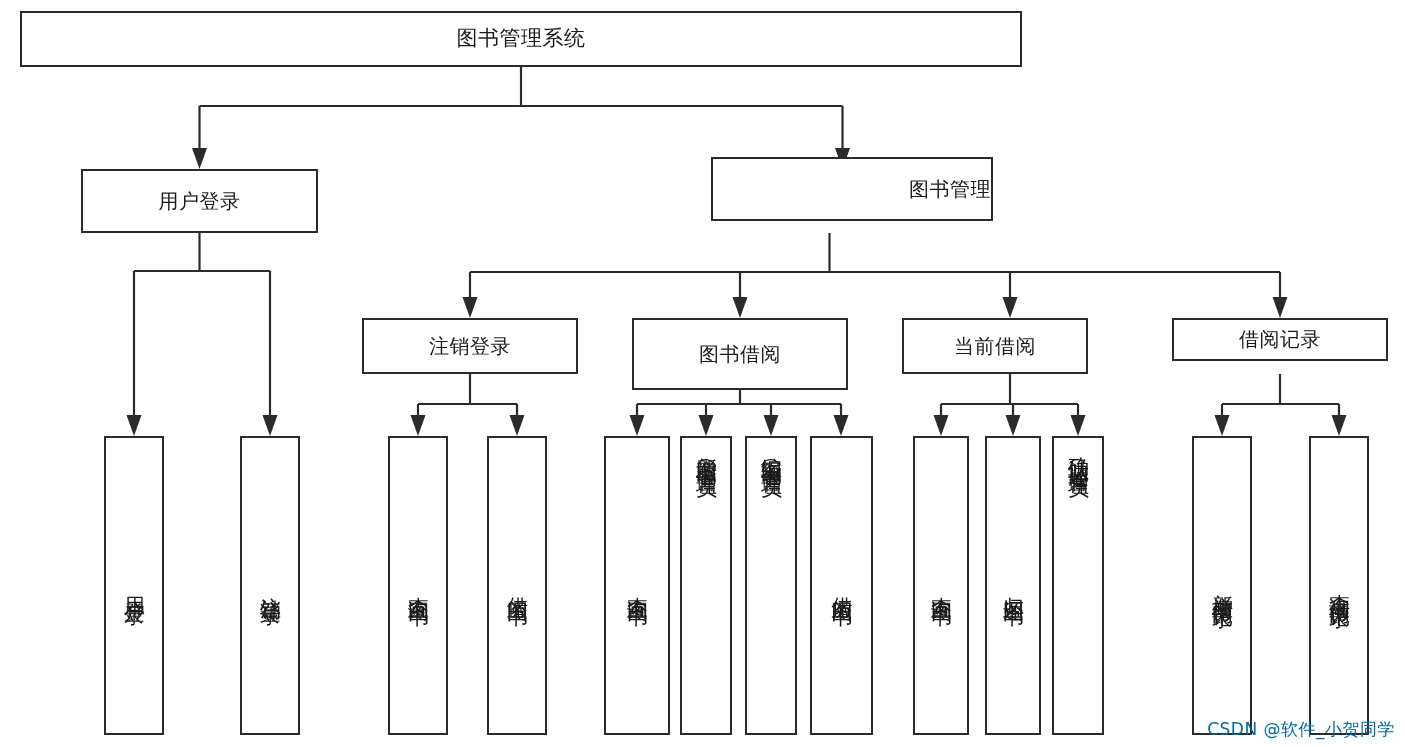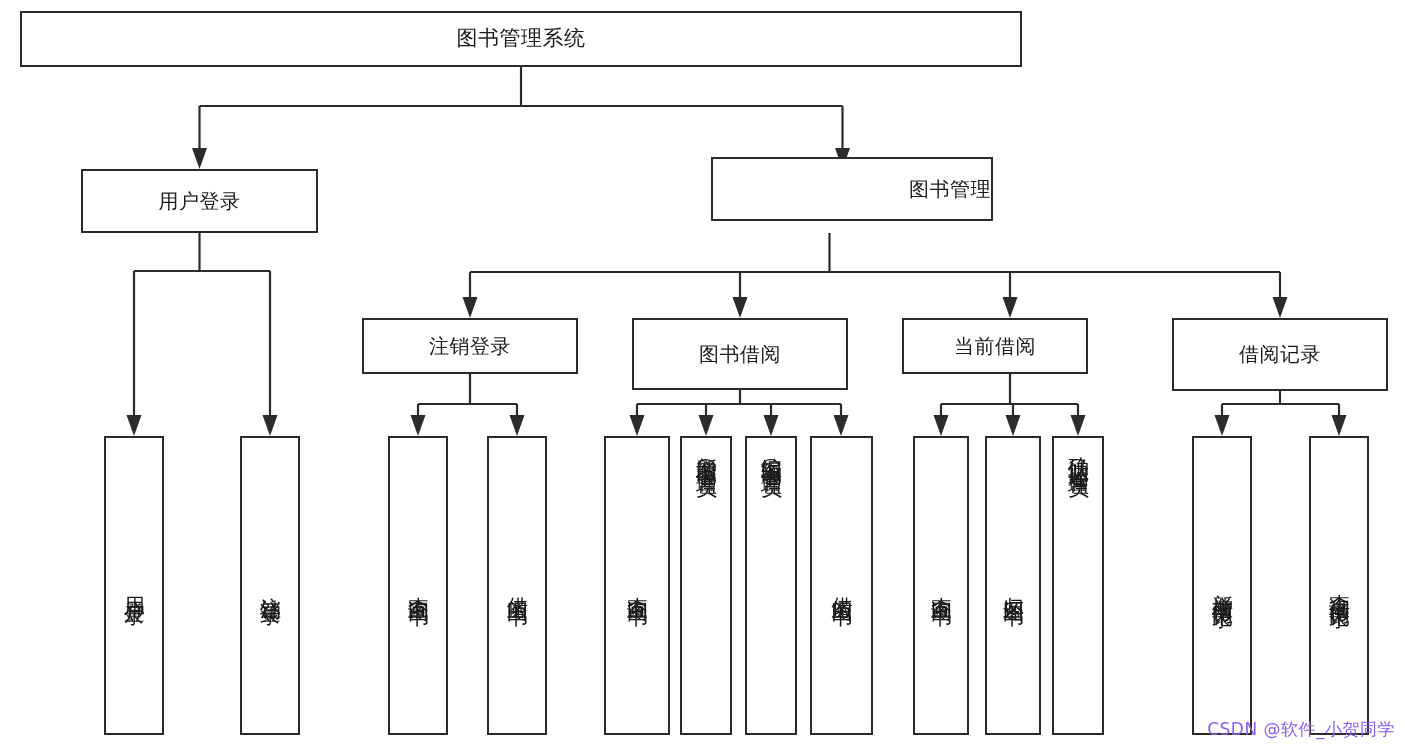--- a/index.html
+++ b/index.html
@@ -74,21 +74,21 @@
   svg#connectors polygon.arrowhead {
     fill: #2b2b2b;
     stroke: none;
   }
 
   #watermark {
     position: absolute;
     right: 10px;
     bottom: 6px;
     font-size: 17px;
-    color: #8b5cf6;
+    color: #0369a1;
     letter-spacing: 0.5px;
     white-space: nowrap;
     user-select: none;
   }
 </style>
 </head>
 <body>
 
 <div id="diagram-root">
 
@@ -169,21 +169,21 @@
 
   <div class="node level2" style="left: 362px; top: 318px; width: 216px; height: 56px;">
     <span class="node-label">注销登录</span>
   </div>
   <div class="node level2" style="left: 632px; top: 318px; width: 216px; height: 72px;">
     <span class="node-label">图书借阅</span>
   </div>
   <div class="node level2" style="left: 902px; top: 318px; width: 186px; height: 56px;">
     <span class="node-label">当前借阅</span>
   </div>
-  <div class="node level2" style="left: 1172px; top: 318px; width: 216px; height: 73px;">
+  <div class="node level2" style="left: 1172px; top: 318px; width: 216px; height: 43px;">
     <span class="node-label">借阅记录</span>
   </div>
 
   <div class="node leaf" style="left: 104px; top: 436px; width: 60px; height: 299px;">
     <span class="node-label">用户登录</span>
   </div>
   <div class="node leaf" style="left: 240px; top: 436px; width: 60px; height: 299px;">
     <span class="node-label">注销登录</span>
   </div>
   <div class="node leaf" style="left: 388px; top: 436px; width: 60px; height: 299px;">

